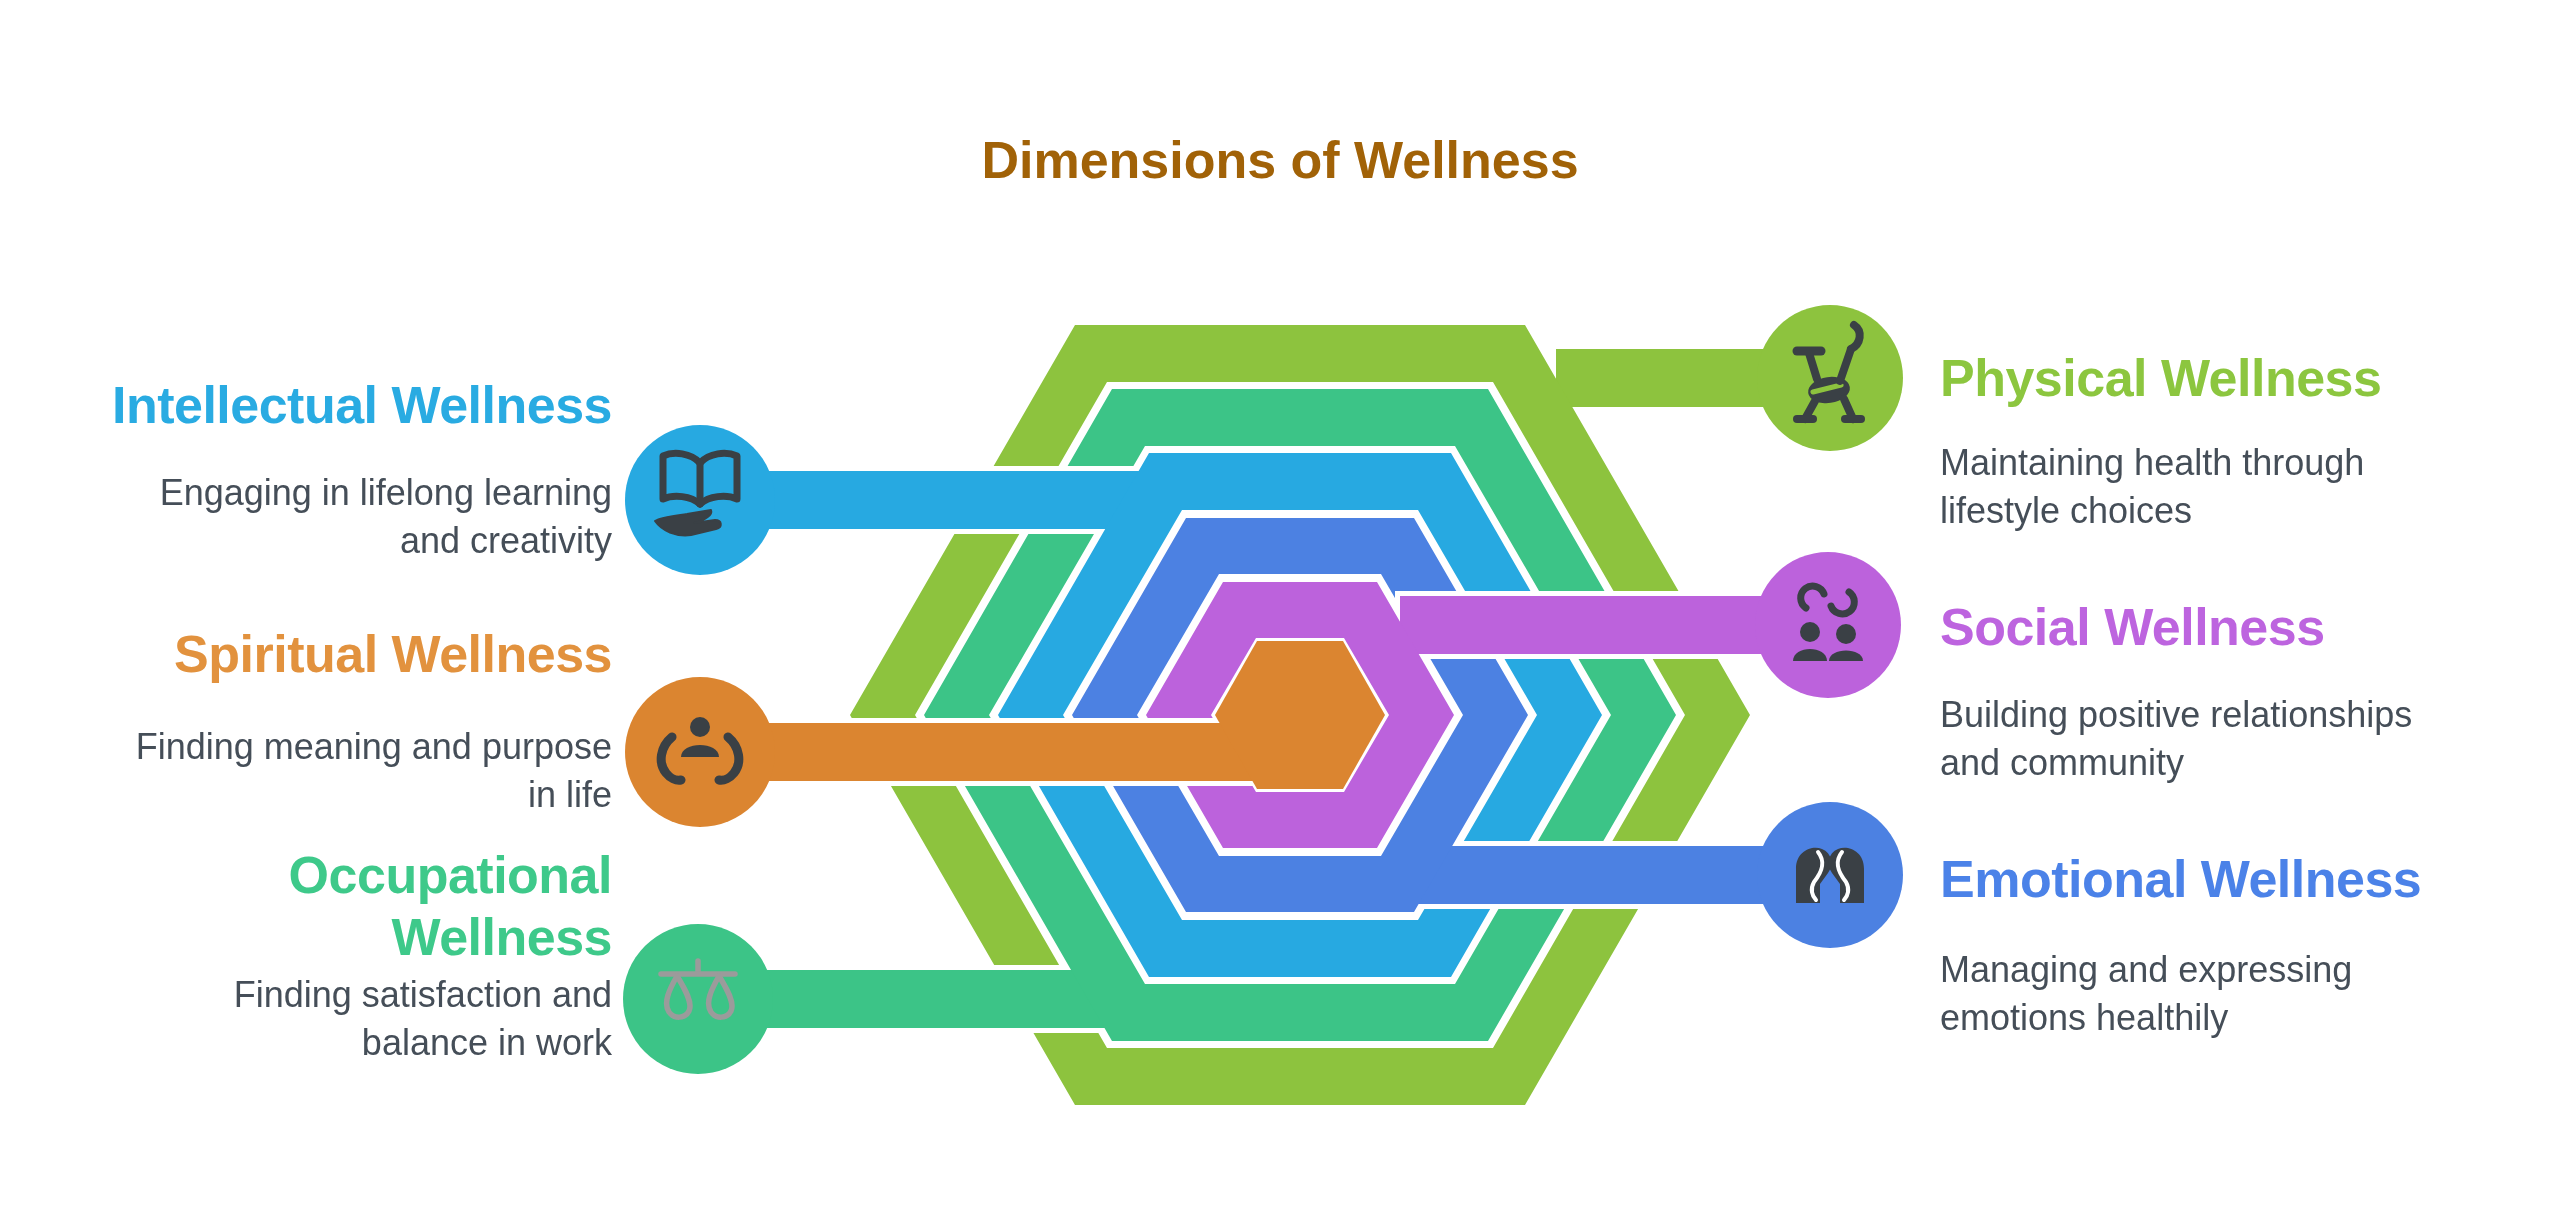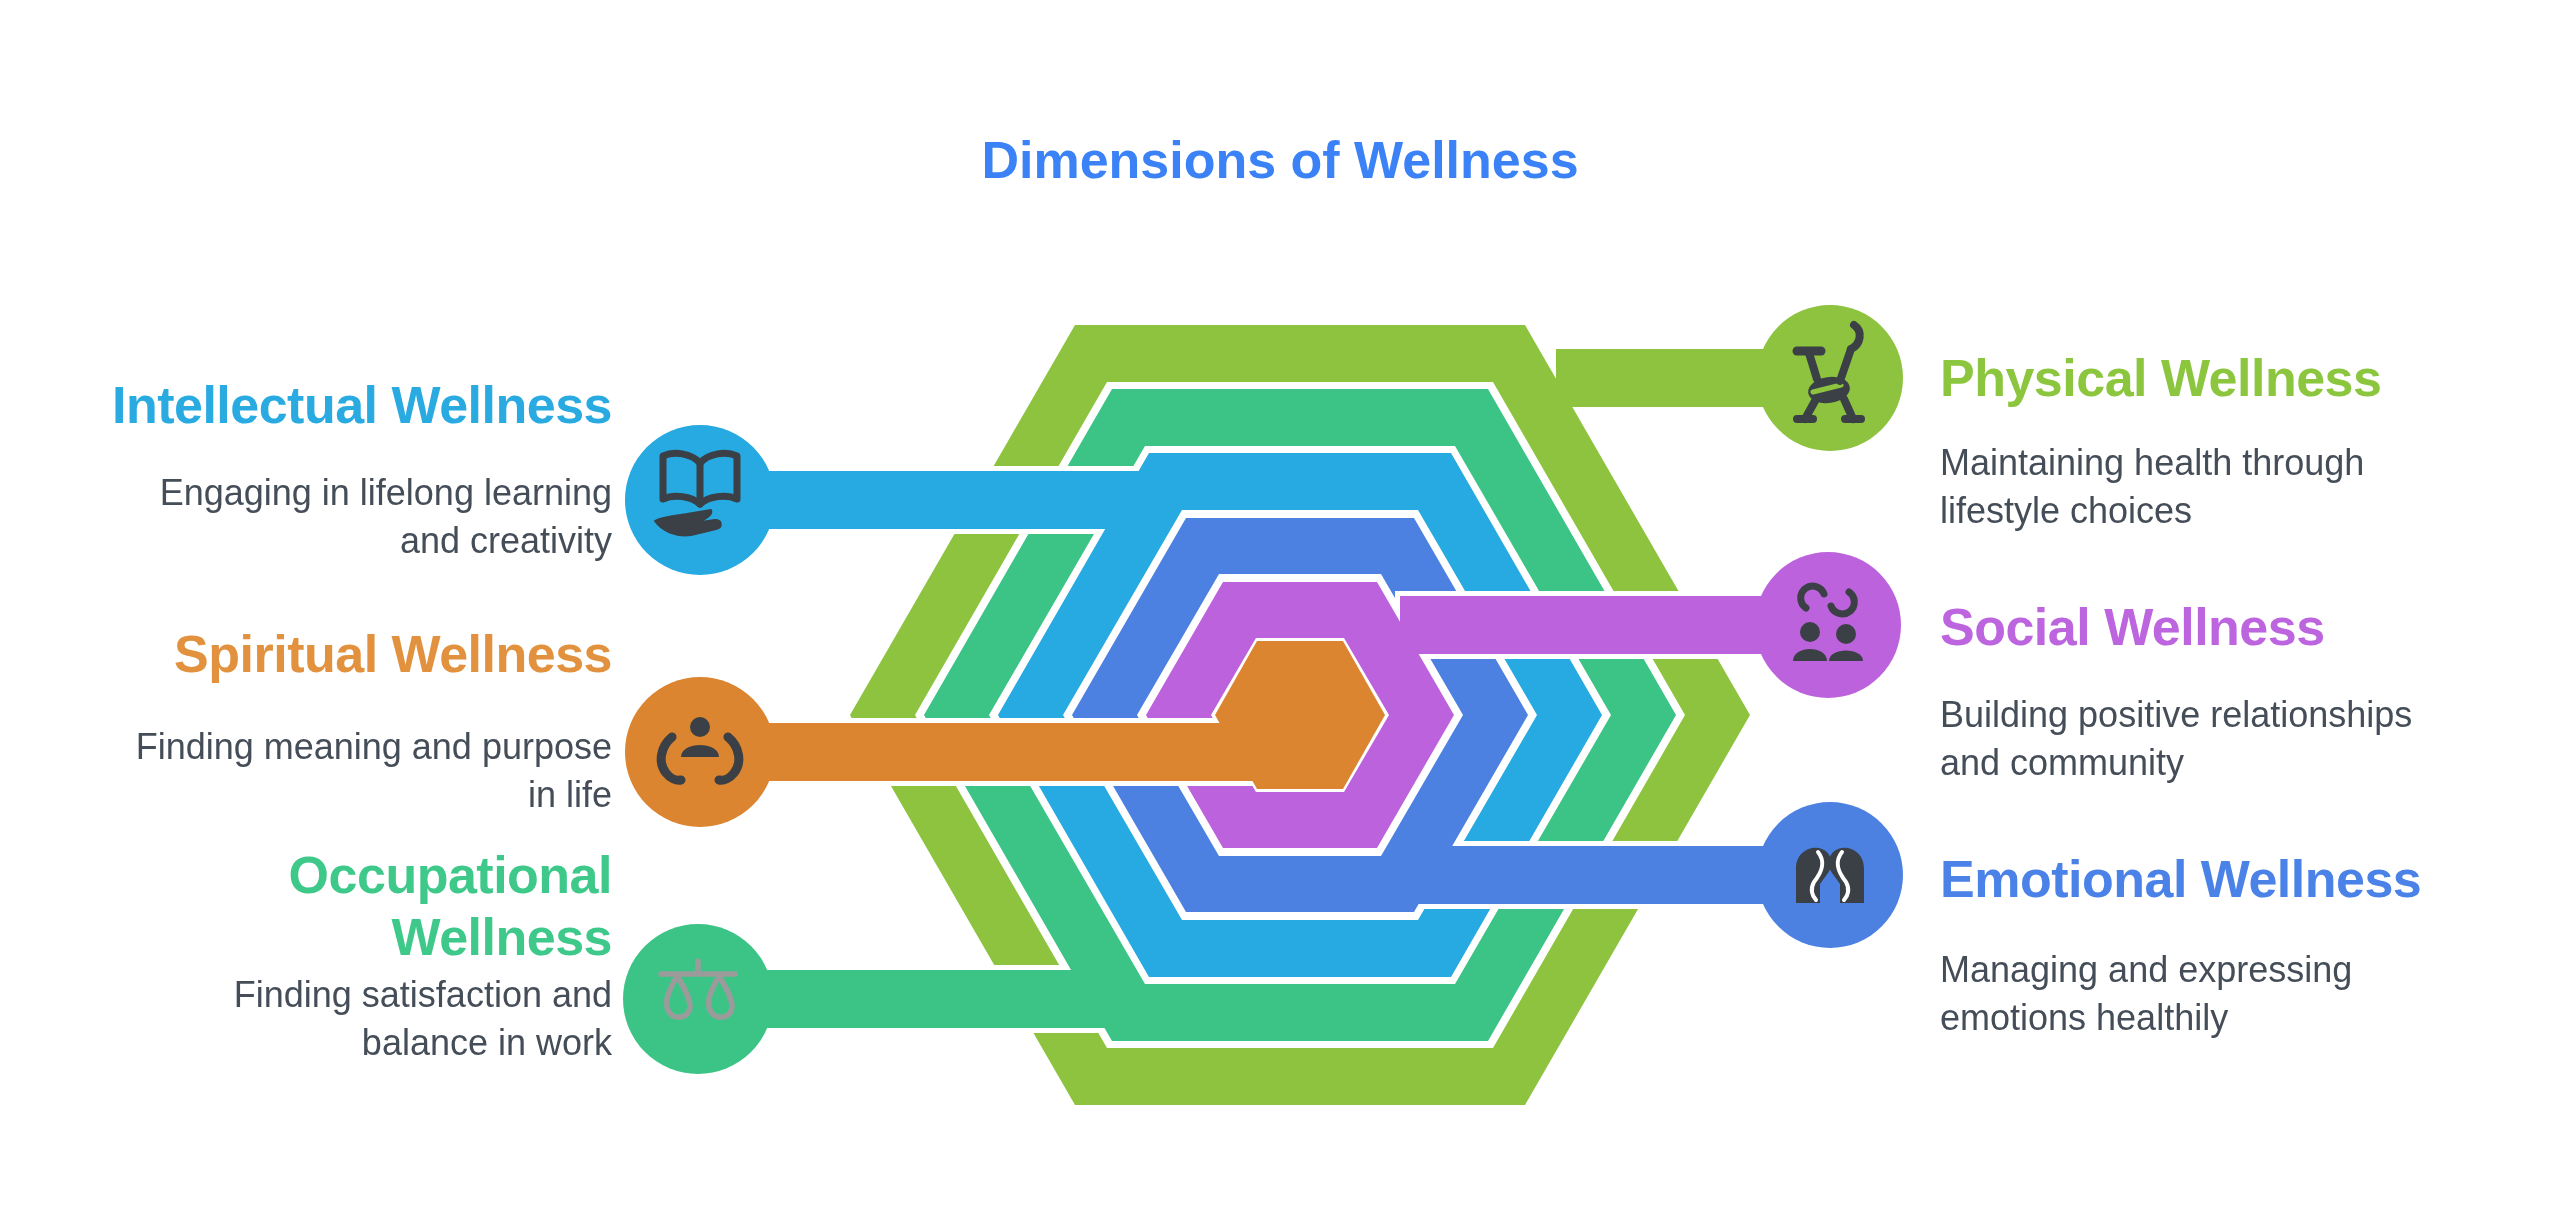--- a/index.html
+++ b/index.html
@@ -1,20 +1,20 @@
 <!DOCTYPE html>
 <html><head>
 <meta charset="utf-8">
 <style>
   html,body{margin:0;padding:0;background:#fff;}
   .canvas{position:relative;width:2560px;height:1220px;background:#FFFFFF;overflow:hidden;
           font-family:"Liberation Sans", sans-serif;}
   svg.diagram{position:absolute;left:0;top:0;}
   .title{position:absolute;top:130px;left:0;width:2560px;text-align:center;
-         font-size:52px;font-weight:700;color:#3b82f6;letter-spacing:0px;}
+         font-size:52px;font-weight:700;color:#a16207;letter-spacing:0px;}
   .dim-head{position:absolute;font-size:52px;font-weight:700;line-height:62px;letter-spacing:-0.5px;}
   .dim-desc{position:absolute;font-size:36px;font-weight:400;line-height:48px;color:#454E58;}
   .left{right:1948px;width:640px;text-align:right;}
   .right{left:1940px;width:640px;text-align:left;}
   .tline,.dline{display:block;}
   .hl-cyan{color:#29ABE2;} .hl-orange{color:#E2923E;} .hl-emerald{color:#3EC98A;}
   .hl-lime{color:#8CC63F;} .hl-purple{color:#BD64DF;} .hl-blue{color:#4B82E8;}
 </style>
 </head>
 <body>

